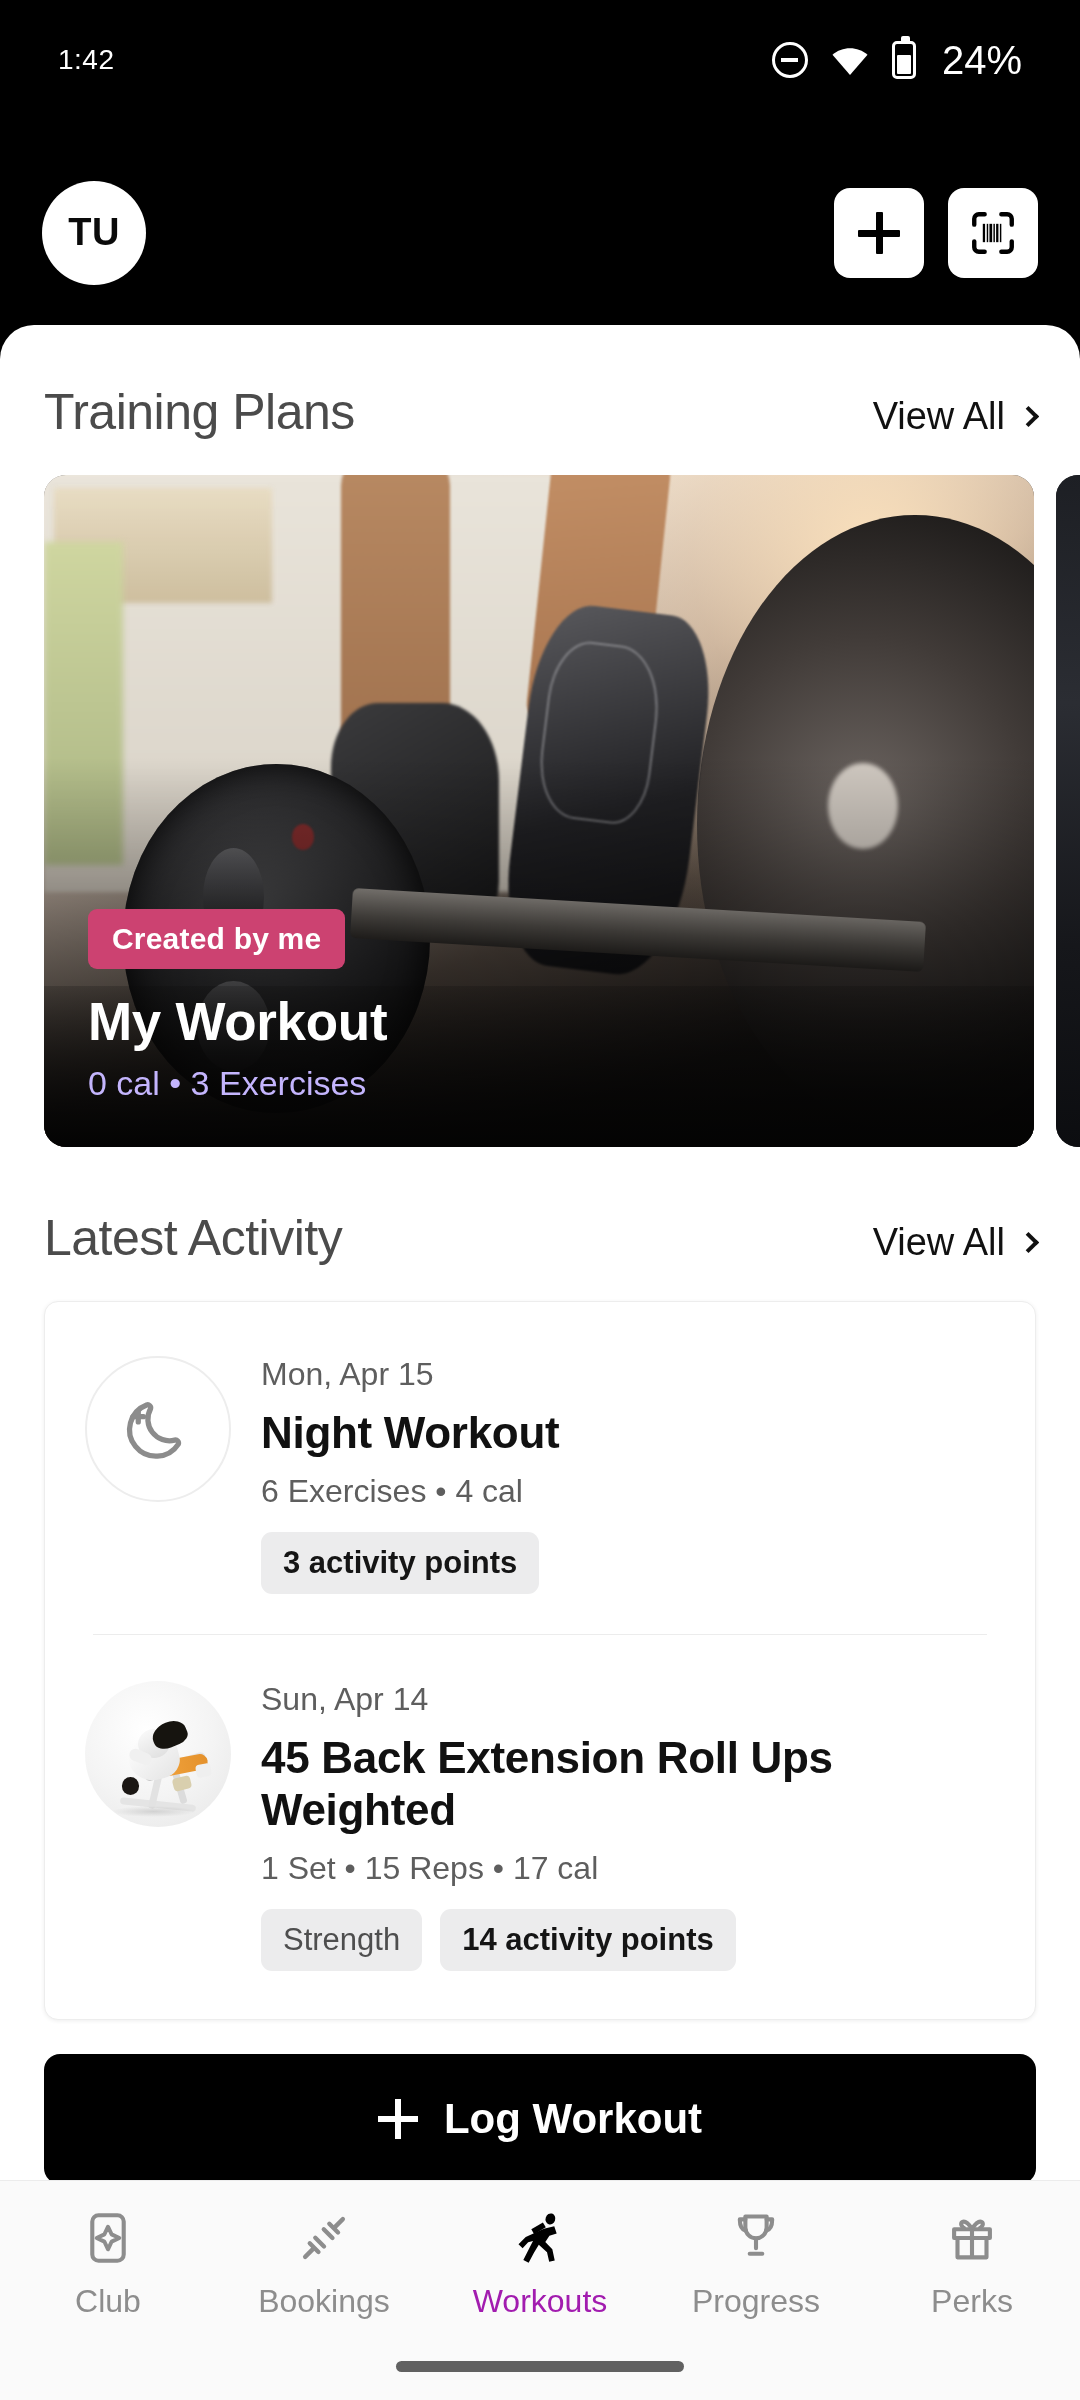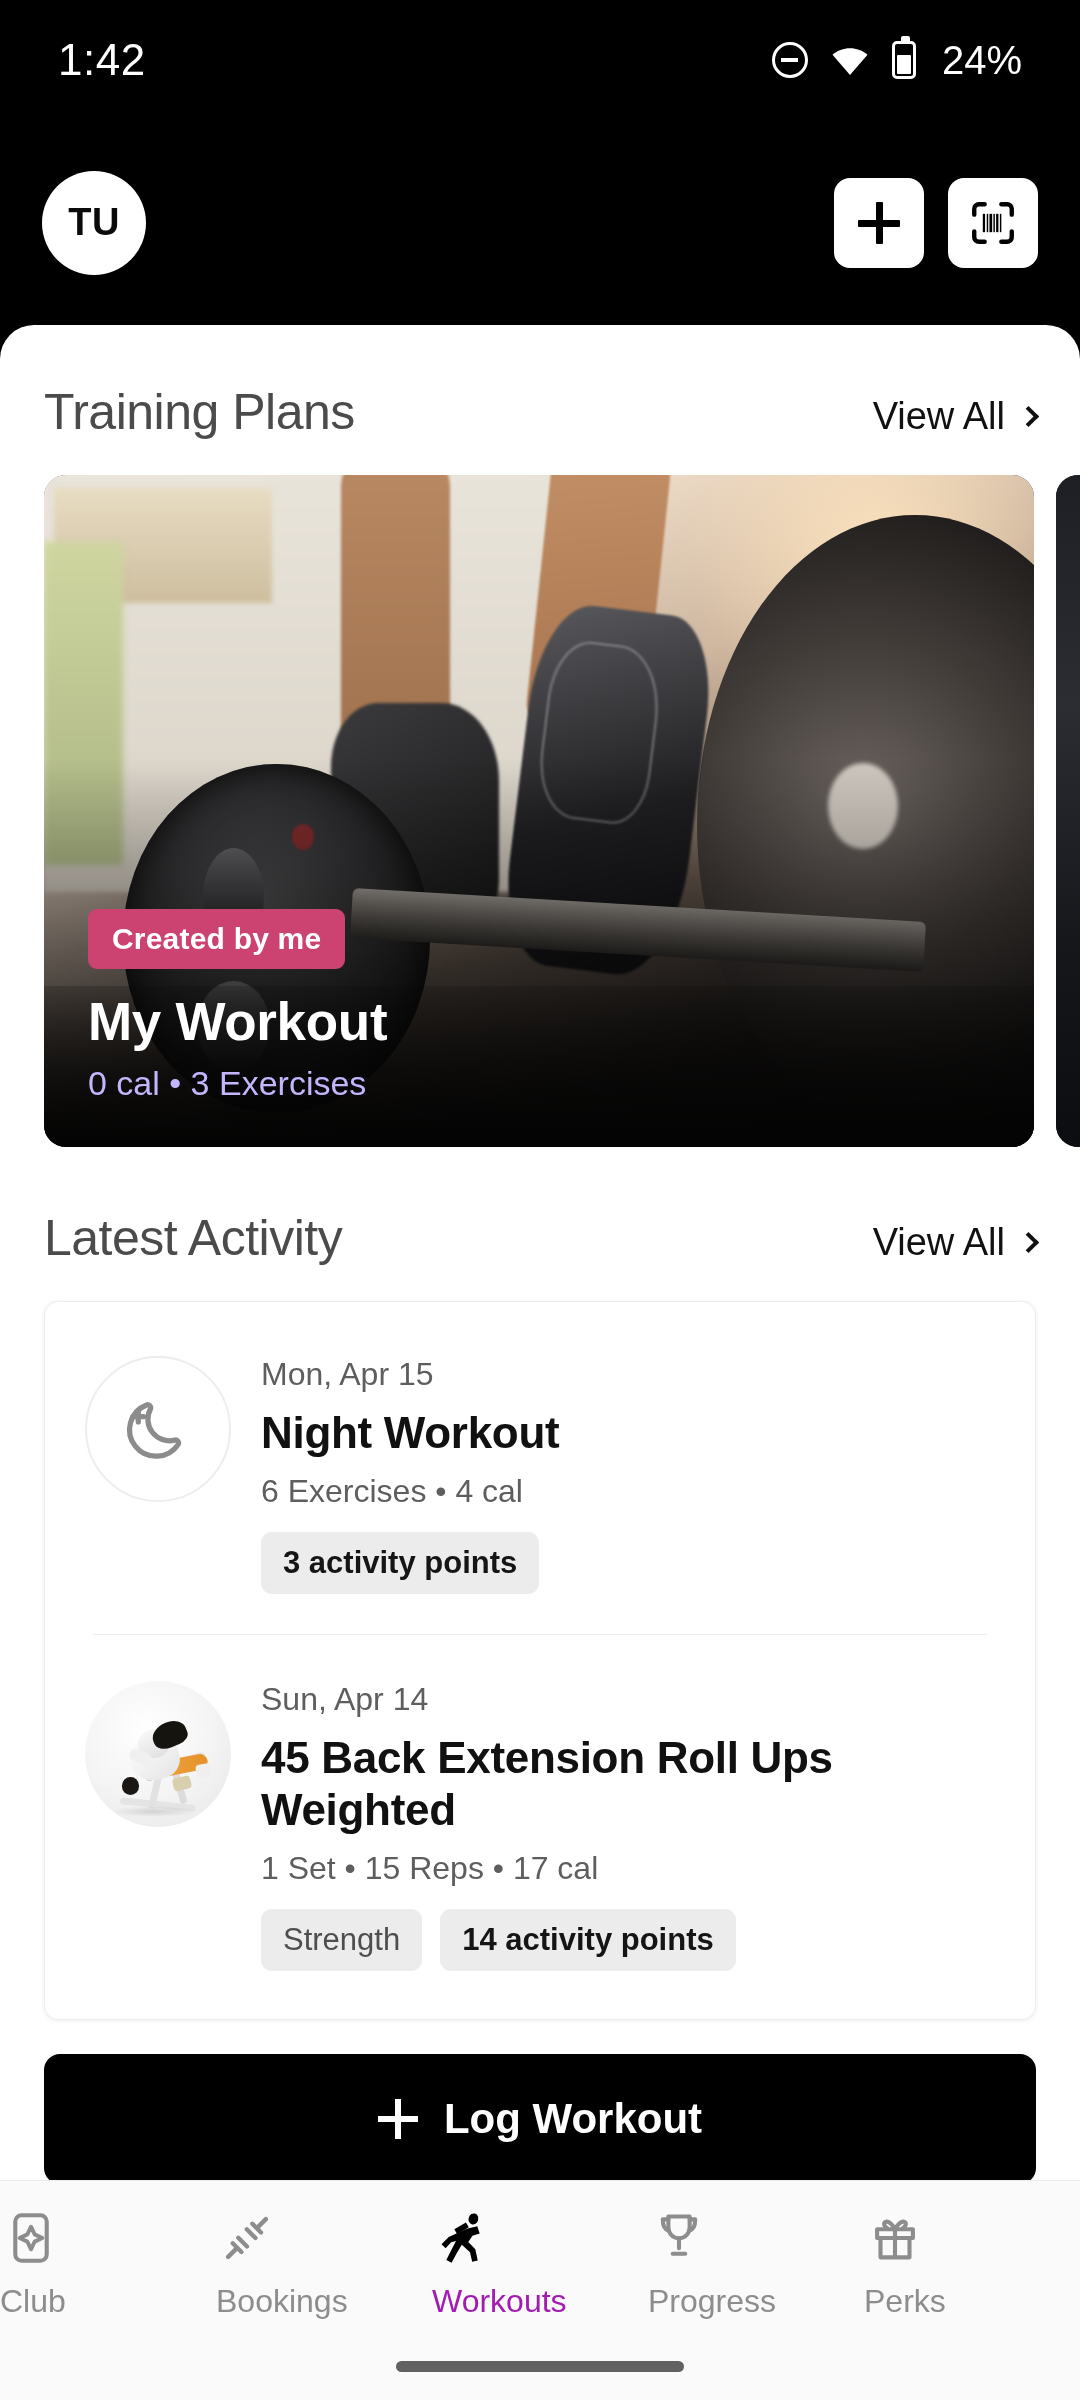--- a/index.html
+++ b/index.html
@@ -10,38 +10,38 @@
     overflow:hidden;
   }
   .phone { position:relative; width:1080px; height:2400px; background:#000; }
 
   
   .statusbar {
     position:absolute; top:0; left:0; width:1080px; height:120px;
     display:flex; align-items:center; justify-content:space-between;
     padding:0 58px; color:#fff;
   }
-  .status-time { font-size:44px; font-weight:400; letter-spacing:.5px; }
+  .status-time { font-size:28px; font-weight:400; letter-spacing:.5px; }
   .status-right { display:flex; align-items:center; gap:22px; }
   .icon-dnd { width:36px; height:36px; border:3.5px solid #fff; border-radius:50%;
               position:relative; }
   .icon-dnd::after { content:""; position:absolute; left:6px; top:13px;
               width:17px; height:3.5px; background:#fff; }
   .icon-wifi { width:40px; height:40px; }
   .icon-batt { width:24px; height:38px; border:3.5px solid #fff; border-radius:5px;
                position:relative; }
   .icon-batt::before { content:""; position:absolute; top:-8px; left:6px;
                width:9px; height:5px; background:#fff; border-radius:2px 2px 0 0; }
   .icon-batt::after { content:""; position:absolute; left:2px; right:2px; bottom:2px;
                height:60%; background:#fff; border-radius:1px; }
   .status-batt-pct { font-size:40px; font-weight:400; margin-left:4px; }
 
   
   .appbar {
-    position:absolute; top:120px; left:0; width:1080px; height:205px;
+    position:absolute; top:130px; left:0; width:1080px; height:205px;
     display:flex; align-items:center; justify-content:space-between;
     padding:0 42px;
   }
   .avatar {
     width:104px; height:104px; border-radius:50%; background:#fff;
     display:flex; align-items:center; justify-content:center;
     color:#0a0a0a; font-size:38px; font-weight:700; letter-spacing:.5px;
   }
   .appbar-actions { display:flex; gap:24px; }
   .sqbtn {
@@ -215,21 +215,21 @@
   .plus-white::before, .plus-white::after { content:""; position:absolute; background:#fff; }
   .plus-white::before { left:0; top:17px; width:40px; height:6px; }
   .plus-white::after  { top:0; left:17px; width:6px; height:40px; }
 
   
   .tabbar {
     position:absolute; left:0; bottom:0; width:1080px; height:220px;
     background:#fafafa; border-top:1px solid #ececec;
     display:flex; align-items:flex-start; padding-top:26px;
   }
-  .tab { flex:1; display:flex; flex-direction:column; align-items:flex-start; gap:14px; }
+  .tab { flex:1; display:flex; flex-direction:column; align-items:center; gap:14px; }
   .tab-ico { width:62px; height:62px; display:flex; align-items:center; justify-content:center; }
   .tab-label { font-size:32px; color:#8d8d8d; font-weight:400; }
   .tab.active .tab-label { color:#a21caf; font-weight:400; }
   .home-ind { position:absolute; left:50%; transform:translateX(-50%); bottom:28px;
     width:288px; height:11px; background:#616161; border-radius:6px; }
 </style>
 </head>
 <body>
 
 <div class="phone">

